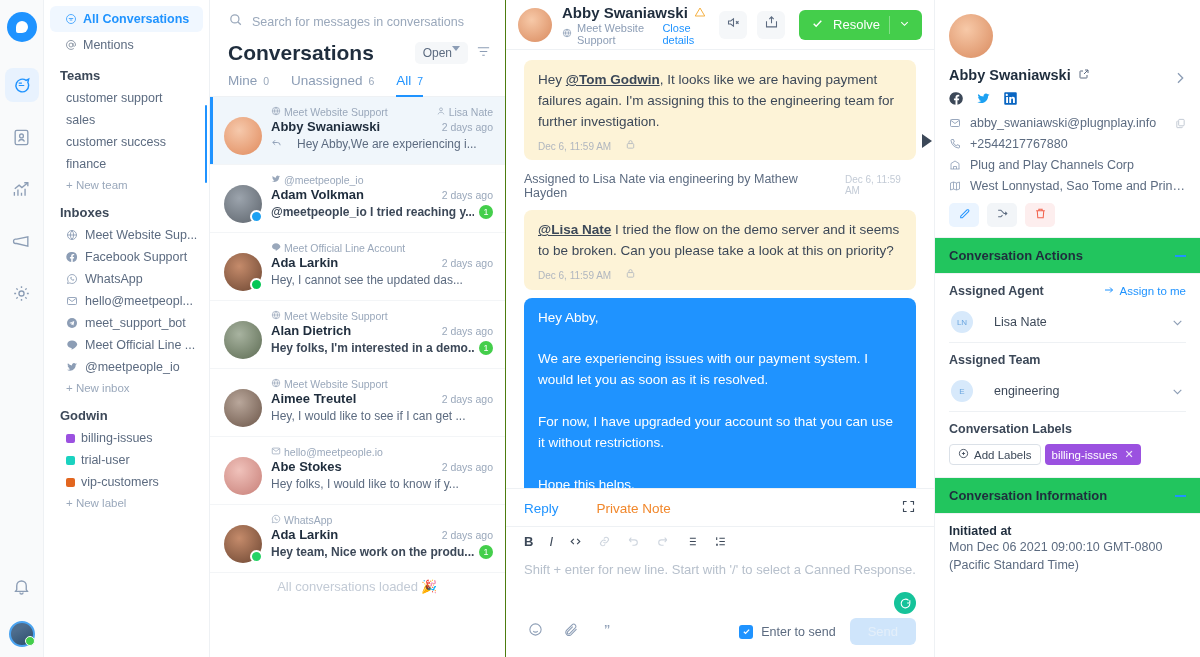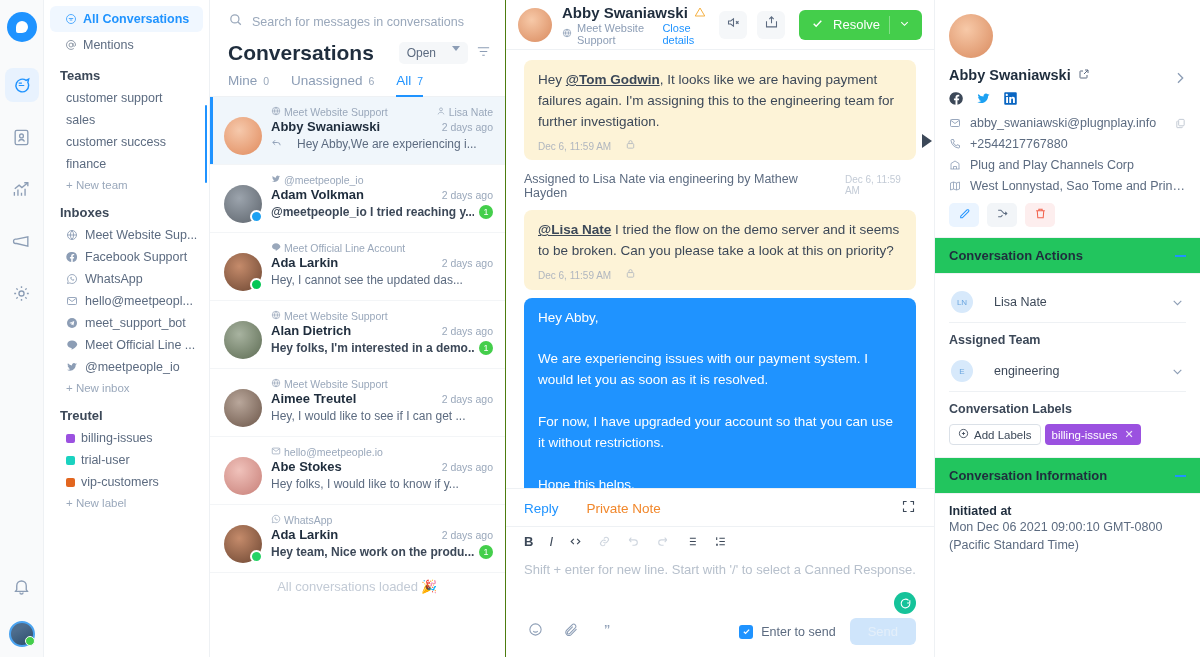--- a/index.html
+++ b/index.html
@@ -95,21 +95,21 @@
   .search input {
     border: none; outline: none; font-size: 12.5px; color: #5c6b80;
     width: 100%; background: transparent; font-family: inherit;
   }
   .search input::placeholder { color: #9aa8bb; }
   .list-head {
     display: flex; align-items: center; padding: 2px 14px 6px 18px; gap: 8px;
   }
   .list-title { font-size: 21px; font-weight: bold; color: #1f2d3d; flex: 1; }
   .status-drop {
-    display: flex; align-items: flex-start; gap: 16px; font-size: 12px;
+    display: flex; align-items: flex-start; font-size: 12px;
     color: #5c6b80; background: #f5f7f9; border-radius: 5px;
     padding: 4px 8px; cursor: pointer;
   }
   .caret { width: 0; height: 0; border-left: 4px solid transparent;
     border-right: 4px solid transparent; border-top: 5px solid #8c9db5; }
   .filter-btn { cursor: pointer; color: #8c9db5; display:flex; }
   .filter-btn svg { width: 15px; height: 15px; }
   .tabs {
     display: flex; gap: 22px; padding: 2px 18px 0 18px;
     border-bottom: 1px solid #eef1f4;
@@ -206,21 +206,21 @@
   }
   .activity .t { font-size: 10px; color: #c3cbd6; }
   .next-arrow {
     position: absolute; right: 2px; top: 84px; width: 0; height: 0;
     border-top: 7px solid transparent; border-bottom: 7px solid transparent;
     border-left: 10px solid #3c4858; cursor: pointer;
   }
 
   
   .replybox { border-top: 1px solid #eef1f4; padding: 0; }
-  .reply-tabs { display: flex; align-items: center; gap: 28px;
+  .reply-tabs { display: flex; align-items: center; gap: 38px;
     padding: 10px 18px 8px 18px; border-bottom: 1px solid #eef1f4; }
   .rt { font-size: 13.5px; cursor: pointer; }
   .rt.reply { color: #1f93ff; }
   .rt.note { color: #f1872b; }
   .rt-spacer { flex: 1; }
   .expand-icon { color: #3c4858; cursor: pointer; display:flex; }
   .expand-icon svg { width: 15px; height: 15px; }
   .format-bar { display: flex; align-items: center; gap: 16px;
     padding: 7px 18px; color: #3c4858; font-size: 13px; }
   .fb { cursor: pointer; display: flex; align-items: center; }
@@ -474,21 +474,21 @@
             </svg>
           </span>
           <span>@meetpeople_io</span>
         </div>
       </div>
     <div class="nav-add">
       <span>+</span>
       <span>New inbox</span>
     </div>
 
-    <div class="nav-section">Treutel</div>
+    <div class="nav-section">Godwin</div>
     <div id="label-list">
         <div class="nav-sub">
           <span class="swatch" style="background:#9b51e0"></span>
           <span>billing-issues</span>
         </div>
         <div class="nav-sub">
           <span class="swatch" style="background:#1ad2c0"></span>
           <span>trial-user</span>
         </div>
         <div class="nav-sub">
@@ -1025,20 +1025,31 @@
         </div>
       </div>
     </div>
 
     <div class="accordion">
       <span class="at">Conversation Actions</span>
       <span class="minus"></span>
     </div>
 
     <div class="side-sec">
+      <div class="sec-head">
+        <span class="sec-title">Assigned Agent</span>
+        <span class="assign-me">
+          <span>
+            <svg viewBox="0 0 24 24" fill="none" stroke="currentColor" stroke-width="2">
+                <path d="M4 12h15M14 7l5 5-5 5"></path>
+              </svg>
+          </span>
+          <span>Assign to me</span>
+        </span>
+      </div>
       <div class="select-row">
         <span class="sel-av">LN</span>
         <span class="sel-val">Lisa Nate</span>
         <span class="chev-dn">
           <svg viewBox="0 0 24 24" fill="none" stroke="currentColor" stroke-width="2">
               <path d="m5 9 7 7 7-7"></path>
             </svg>
         </span>
       </div>
 

